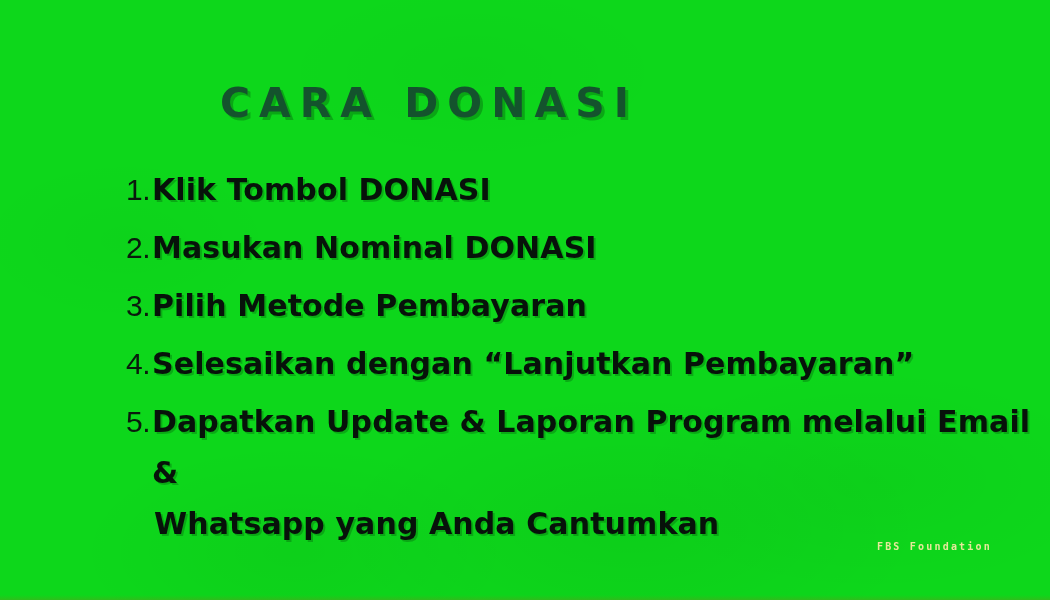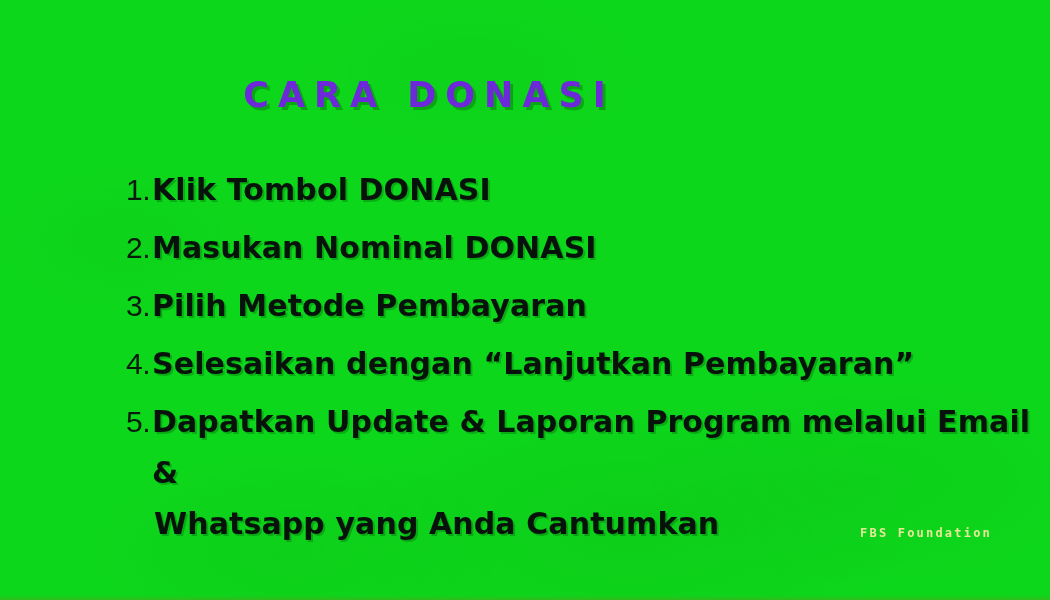--- a/index.html
+++ b/index.html
@@ -45,24 +45,24 @@
     pointer-events: none;
   }
 
   #title {
     position: absolute;
     top: 52px;
     left: 0;
     width: 858px;
     text-align: center;
     font-family: "DejaVu Sans", sans-serif;
-    font-size: 35px;
+    font-size: 41px;
     font-weight: bold;
     letter-spacing: 9px;
-    color: #6d28d9;
+    color: #14532d;
     text-shadow: 3px 3px 0 rgba(0,0,0,0.22);
     white-space: nowrap;
   }
 
   #steps {
     position: absolute;
     top: 148px;
     left: 72px;
     width: 950px;
   }
@@ -97,23 +97,23 @@
   }
 
   .step-text .cont {
     display: block;
     padding-left: 2px;
   }
 
   #footer {
     position: absolute;
     right: 58px;
-    bottom: 60px;
+    bottom: 48px;
     font-family: "DejaVu Sans Mono", monospace;
-    font-size: 12px;
+    font-size: 10px;
     font-weight: bold;
     letter-spacing: 2.2px;
     color: #e6e89a;
     white-space: nowrap;
   }
 </style>
 </head>
 <body>
 
 <div id="slide" style="background-color: rgb(13, 215, 27);">

